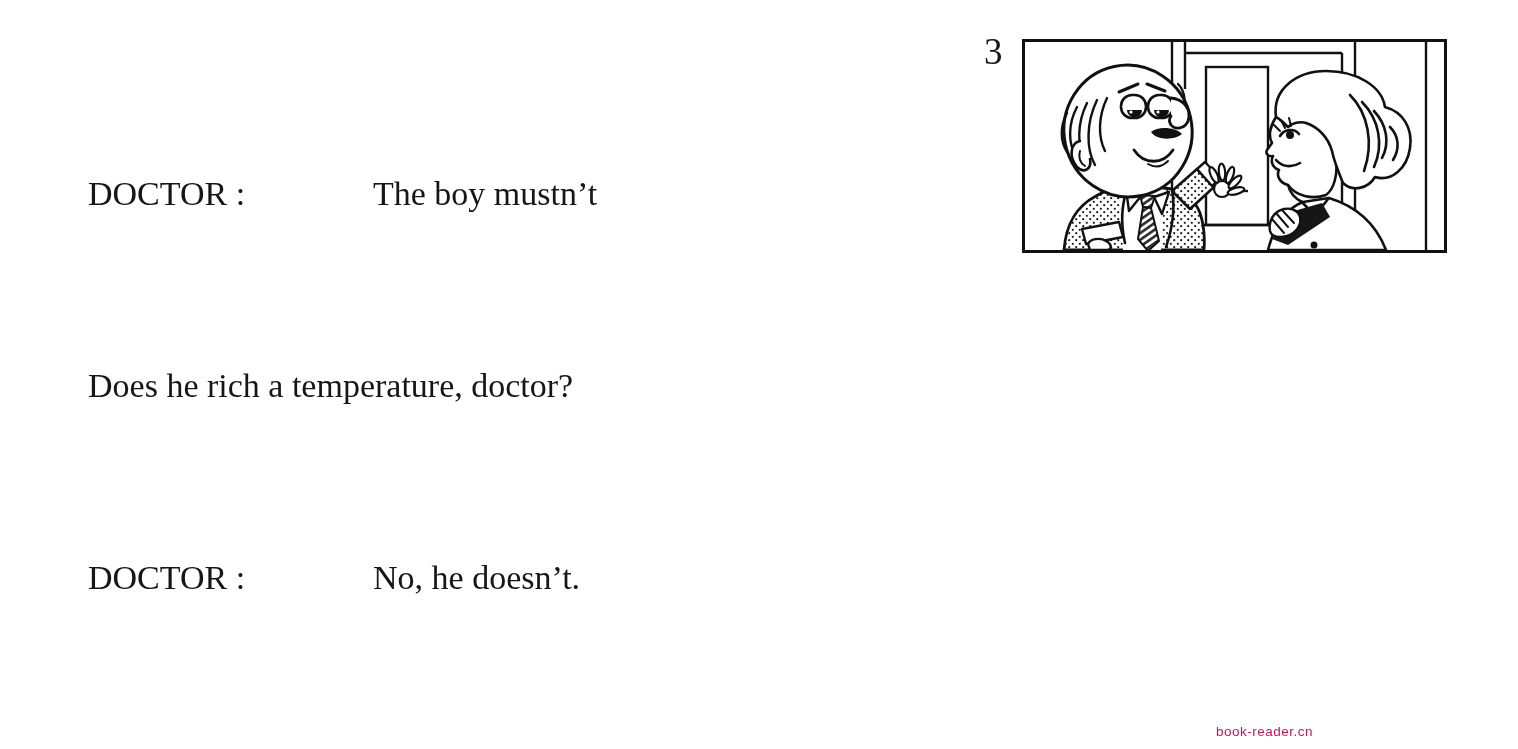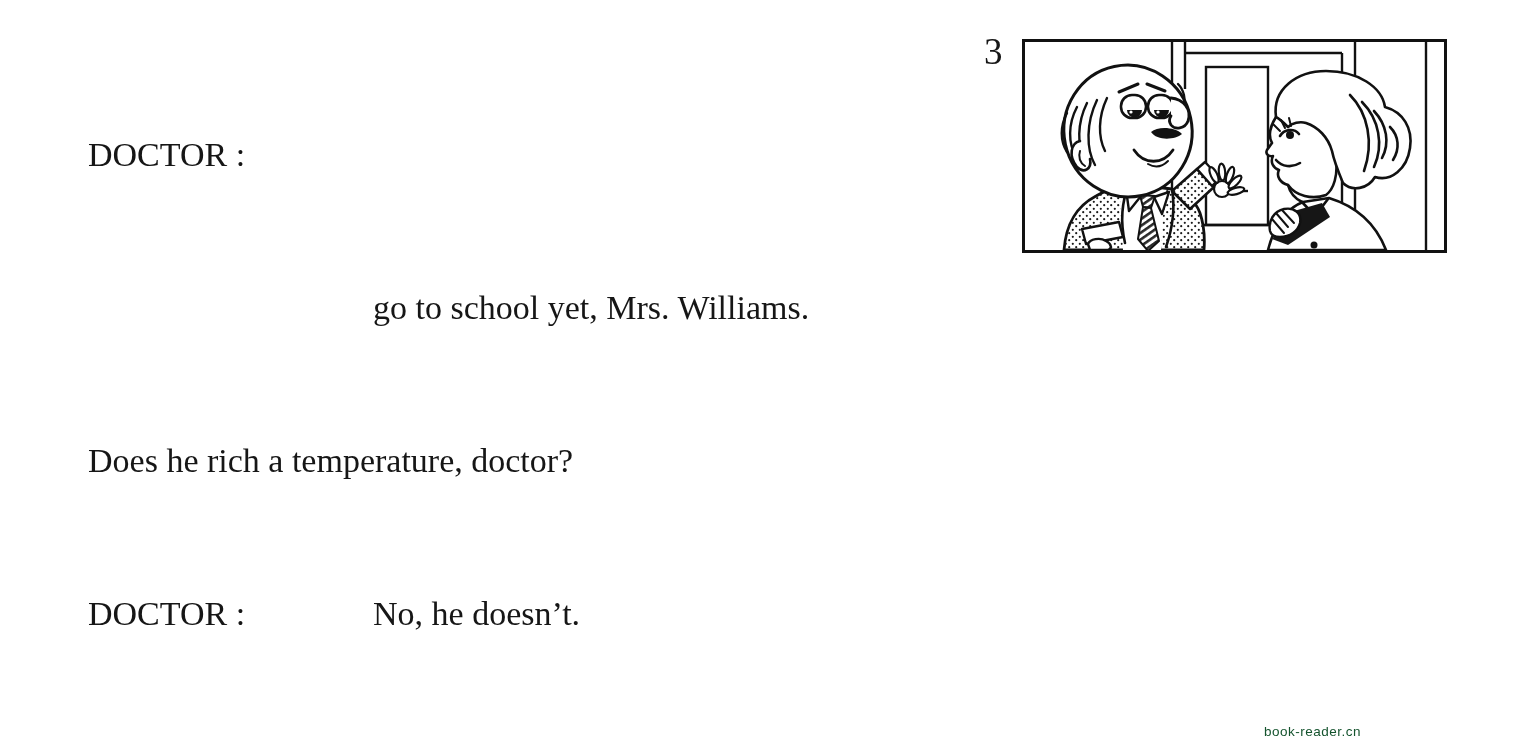--- a/index.html
+++ b/index.html
@@ -13,21 +13,21 @@
     color: #161616;
   }
   .dialogue {
     position: absolute;
     left: 88px;
     top: 27px;
     font-size: 34px;
     line-height: 51px;
     white-space: pre;
   }
-  .row { display: flex; }
+  .row { display: flex; margin-top: 39px; }
   .speaker {
     flex: 0 0 285px;
     width: 285px;
   }
   .fig-number {
     position: absolute;
     left: 984px;
     top: 32px;
     font-size: 37px;
     line-height: 1.1;
@@ -35,40 +35,37 @@
   .illustration {
     position: absolute;
     left: 1022px;
     top: 39px;
     width: 425px;
     height: 214px;
   }
   .illustration svg { display: block; width: 100%; height: 100%; }
   .watermark {
     position: absolute;
-    left: 1264px;
+    left: 1216px;
     top: 724px;
     font-family: "Liberation Sans", sans-serif;
     font-size: 13.5px;
     letter-spacing: 0.5px;
-    color: #14532d;
+    color: #be185d;
   }
 </style>
 </head>
 <body>
 
 <div class="page">
 
   <div class="dialogue">
     <div class="row">
       <span class="speaker">DOCTOR :</span>
-    </div>
-    <div class="row">
-      <span class="speaker"></span>
-      <span class="text">go to school yet, Mrs. Williams.</span>
+      <span class="text">The boy mustn’t</span>
     </div>
     <div class="row">
       <span class="text">Does he rich a temperature, doctor?</span>
     </div>
     <div class="row">
       <span class="speaker">DOCTOR :</span>
       <span class="text">No, he doesn’t.</span>
     </div>
     
     

